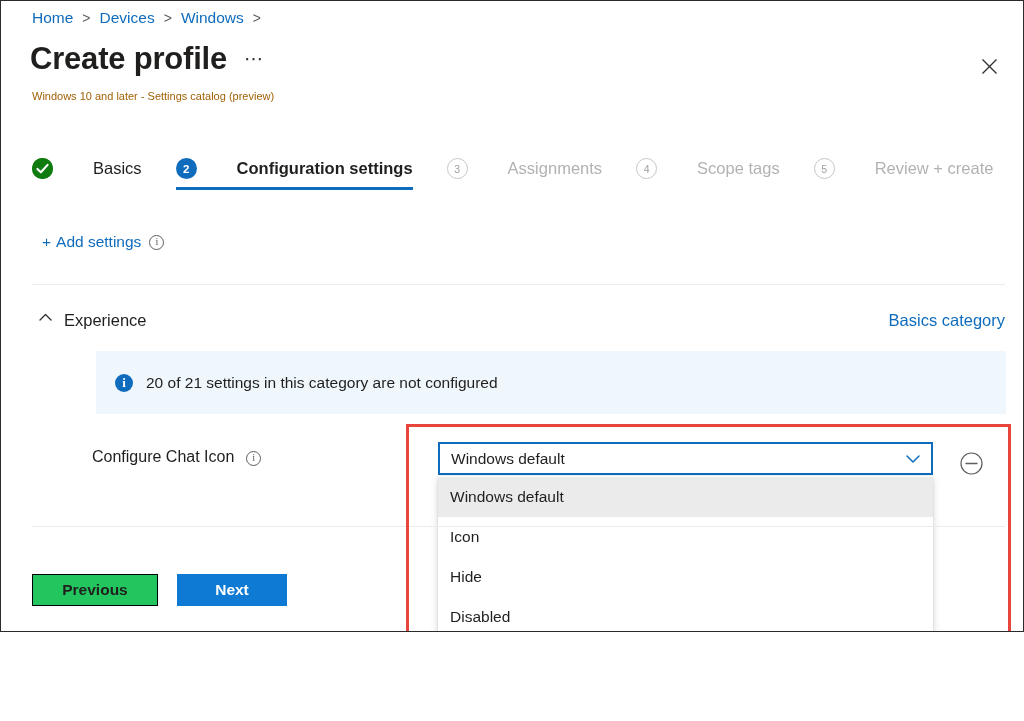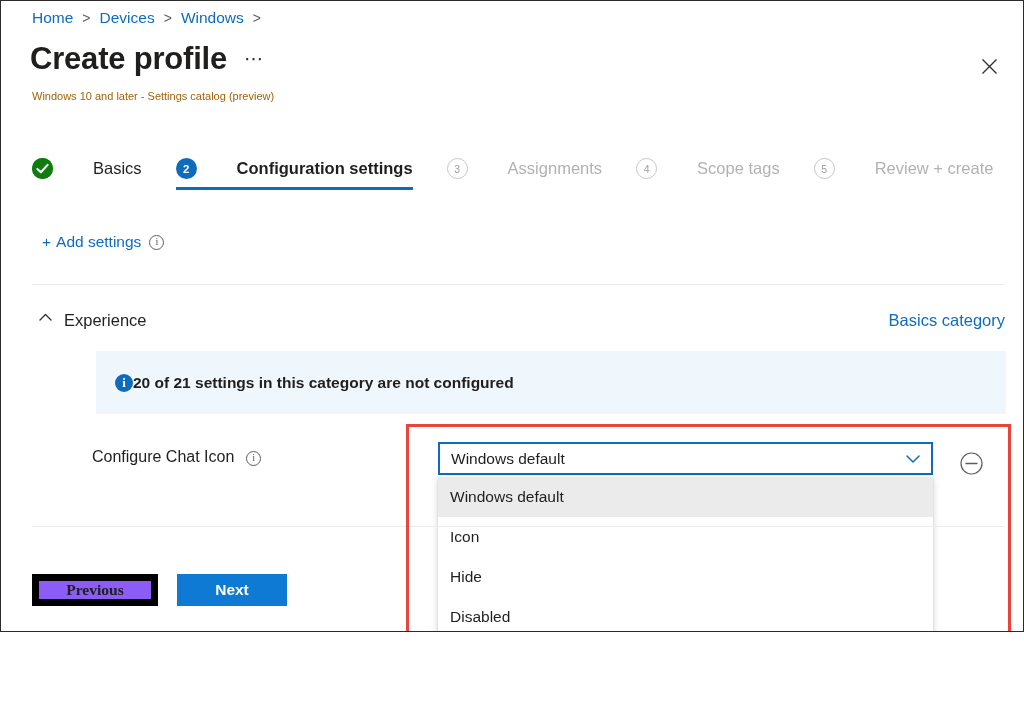--- a/index.html
+++ b/index.html
@@ -202,23 +202,23 @@
     background: #0f6cbd;
     color: #fff;
     display: flex; align-items: center; justify-content: center;
     font-size: 13px;
     font-weight: 700;
     font-family: "Liberation Serif", serif;
     flex: none;
     line-height: 1;
   }
   .info-text {
-    font-size: 15.5px;
-    color: #201f1e;
-    font-weight: bold;
+    margin-left: 13px;
+    font-size: 15.5px;
+    color: #201f1e;
   }
 
   
   .setting-label {
     position: absolute;
     left: 91px; top: 447px;
     display: flex; align-items: flex-end;
     font-size: 16px;
     color: #201f1e;
   }
@@ -290,25 +290,24 @@
   }
   .btn {
     height: 32px;
     min-width: 126px;
     display: flex; align-items: center; justify-content: center;
     font-size: 15.5px;
     cursor: pointer;
     padding: 0 16px;
   }
   .btn-secondary {
-    background: #8b5cf6;
-    border: 7px solid #000000;
+    background: #22c55e;
+    border: 1px solid #000000;
     color: #201f1e;
     font-weight: 600;
-    font-family: Liberation Serif, serif;
   }
   .btn-primary {
     background: #0f7ad4;
     border: 1px solid #0f7ad4;
     color: #ffffff;
     font-weight: 600;
     margin-left: 19px;
     min-width: 110px;
   }
 </style>

